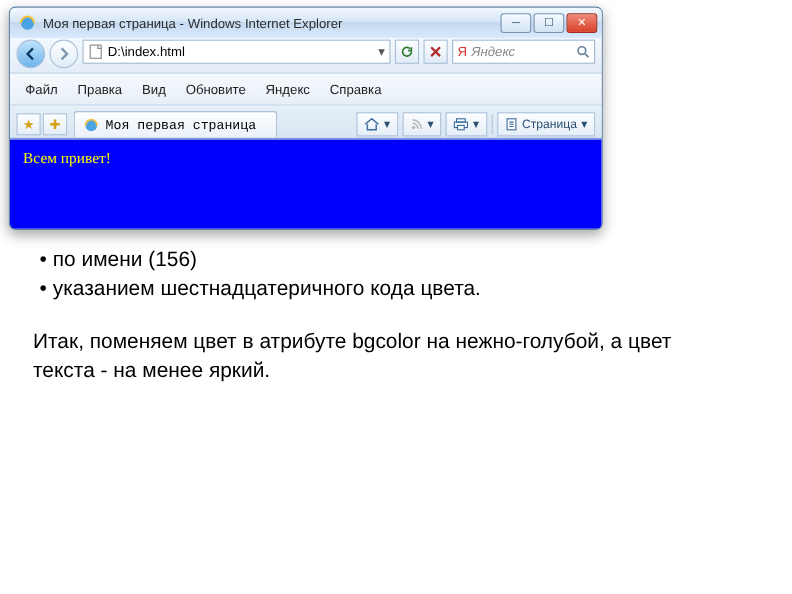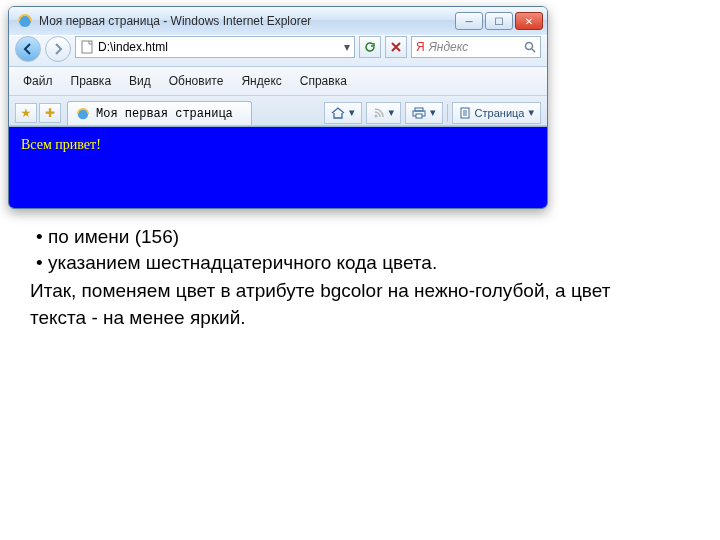--- a/index.html
+++ b/index.html
@@ -139,21 +139,21 @@
   .content .hello { color: #ffff00; font-family: "Times New Roman", serif; font-size: 14px; }
   .article {
     position: absolute;
     top: 220px; left: 30px;
     width: 640px;
     font-family: Arial, sans-serif;
     font-size: 19px;
     line-height: 1.38;
     color: #000;
   }
-  .article ul { list-style: none; padding-left: 6px; margin: 4px 0 2px 0; }
+  .article ul { list-style: none; padding-left: 6px; margin: 4px 0 22px 0; }
   .article ul li::before { content: "• "; }
   svg { display:block; }
 </style>
 </head>
 <body>
 
 <div class="window">
 
   <div class="titlebar">
     <span class="favicon">

